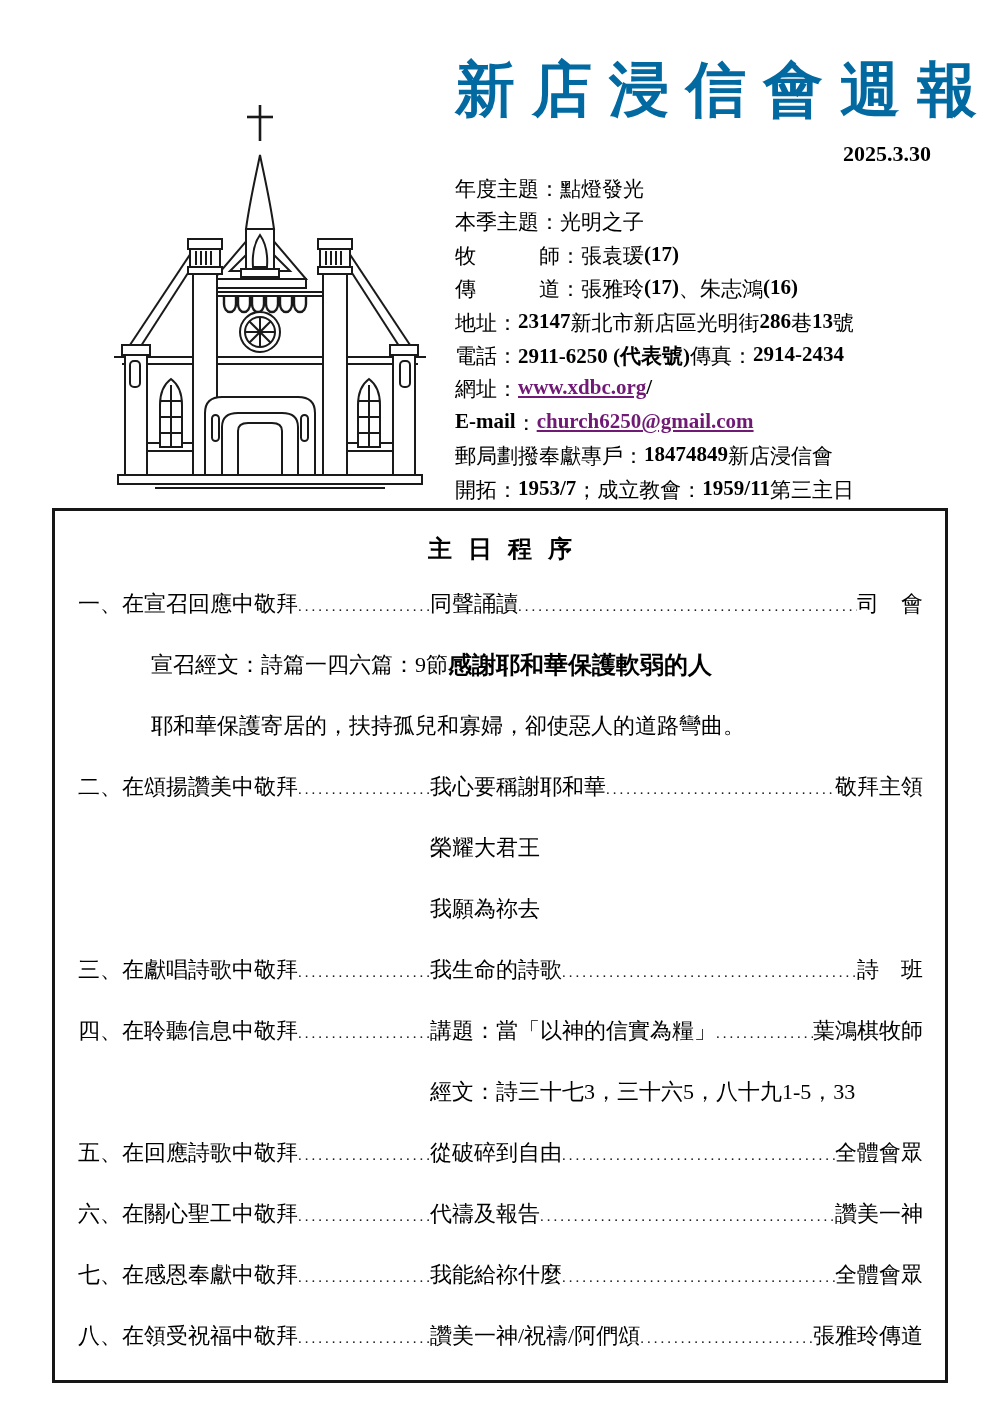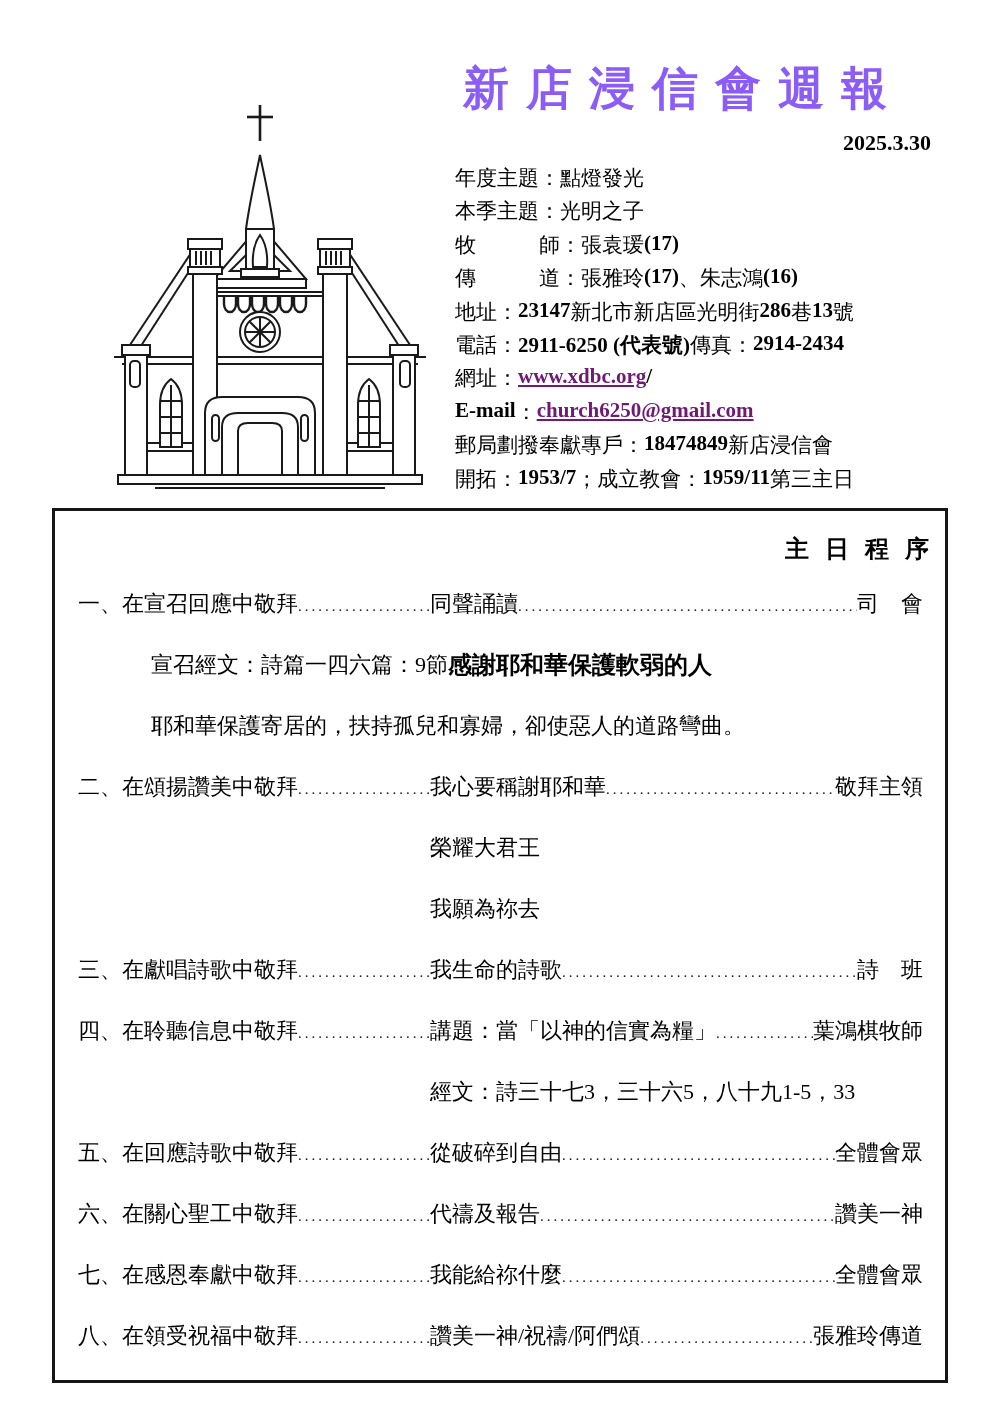--- a/index.html
+++ b/index.html
@@ -13,25 +13,25 @@
   }
   
   .church{
     position:absolute;left:100px;top:95px;width:340px;height:395px;
   }
   
   .header{
     position:absolute;left:455px;top:50px;width:478px;
   }
   .page-title{
-    margin:8px;
-    font-size:46px;font-weight:700;
+    margin:0;
+    font-size:60px;font-weight:700;
     letter-spacing:17px;
     white-space:nowrap;
-    color:#8b5cf6;
+    color:#0369a1;
   }
   .date-line{
     text-align:right;
     font-size:22px;font-weight:bold;
     margin-top:10px;margin-bottom:8px;
     padding-right:2px;
   }
   .info-line{
     height:33.4px;
     display:flex;align-items:flex-start;
@@ -43,21 +43,21 @@
     color:#701a75;font-weight:bold;text-decoration:underline;cursor:pointer;
   }
   
   .program-box{
     position:absolute;left:52px;top:508px;
     width:890px;height:869px;
     border:3px solid #161616;
     background:#fff;
   }
   .program-title{
-    text-align:right;
+    text-align:center;
     margin-top:22px;
     font-size:24px;font-weight:bold;
     letter-spacing:16px;text-indent:16px;
   }
   .rows{margin-top:8px;}
   .prow{
     height:61px;
     display:flex;align-items:center;
     padding-left:23px;padding-right:22px;
     font-size:22px;

